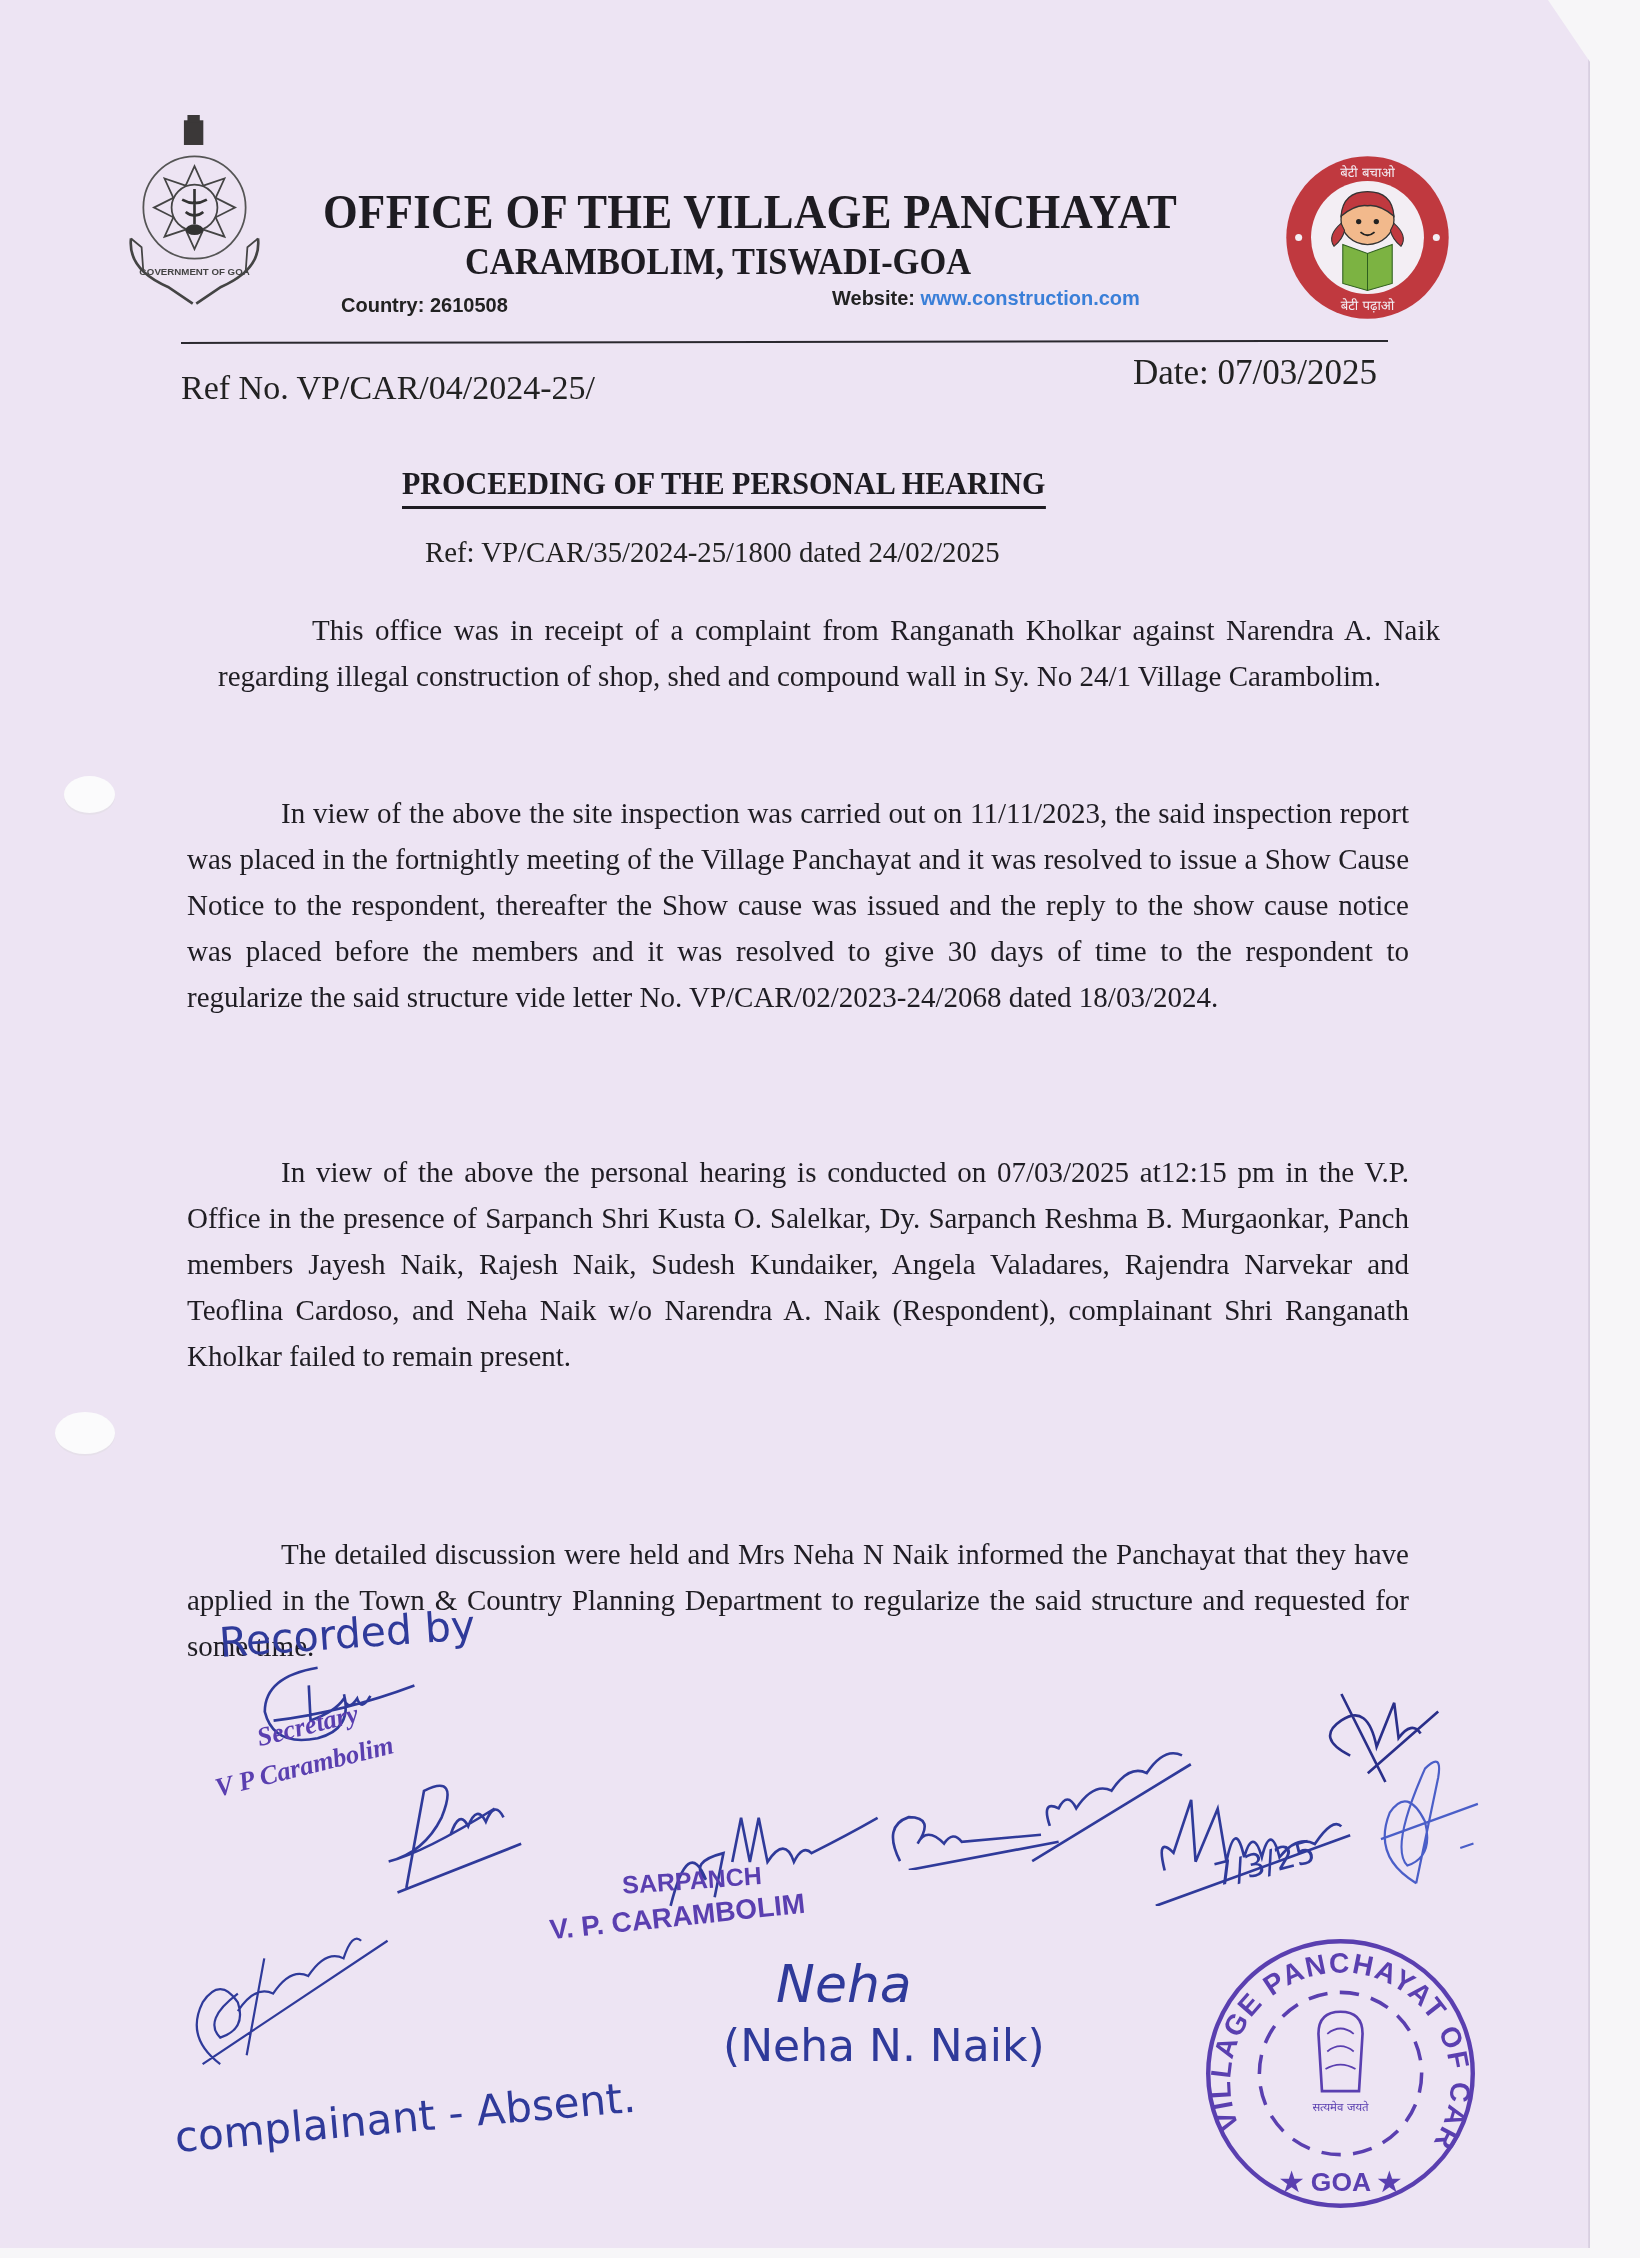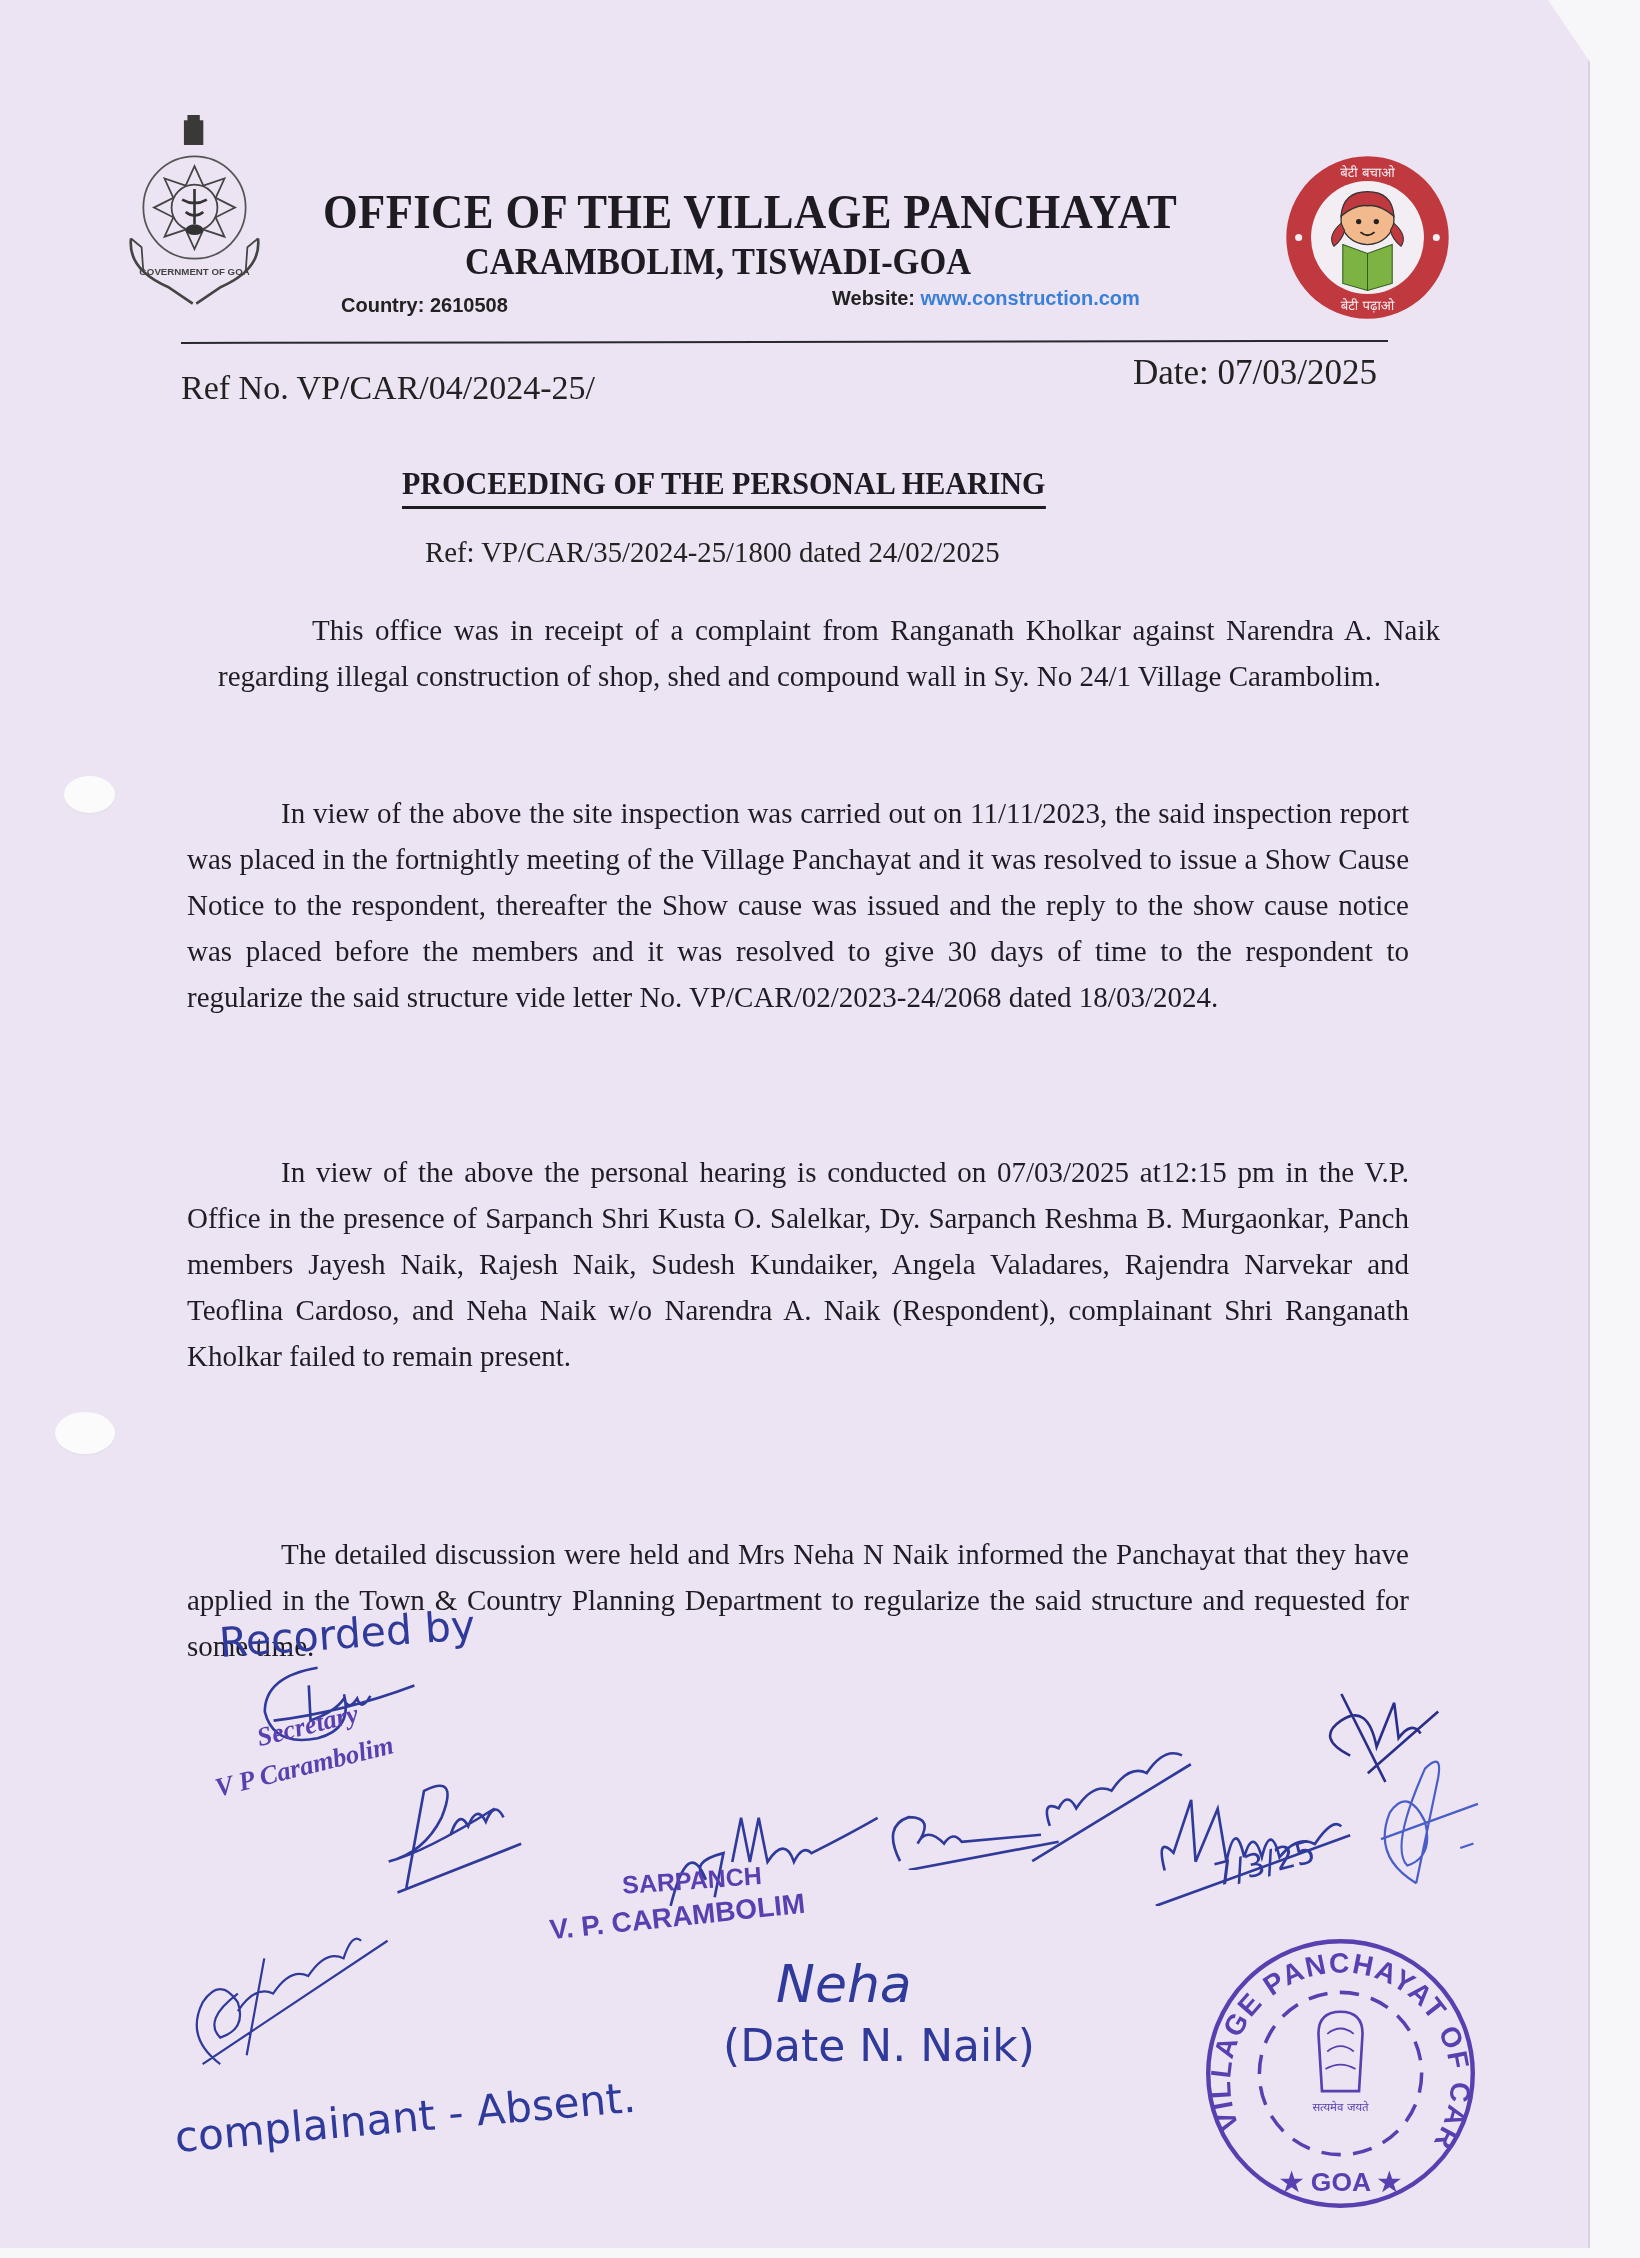--- a/index.html
+++ b/index.html
@@ -167,21 +167,21 @@
     </svg>
 </div>
 
 <div class="sig" style="left:185px;top:1923px;">
   <svg width="229" height="150" viewBox="0 0 260 170">
       <path d="M40 160 Q0 130 20 90 Q40 60 60 90 Q70 120 40 130 Q20 110 60 80 M70 150 L90 40 M60 100 Q80 70 100 80 Q120 50 140 60 Q160 30 180 40 Q190 10 200 20 M20 160 L230 20" stroke="#2f3a9a" stroke-width="2.5" fill="none"></path>
     </svg>
 </div>
 
 <div class="hand" style="left:776px;top:1954px;font-size:52px;font-style:italic;">Neha</div>
-<div class="hand" style="left:723px;top:2020px;font-size:44px;">(Date N. Naik)</div>
+<div class="hand" style="left:723px;top:2020px;font-size:44px;">(Neha N. Naik)</div>
 
 <div class="hand" style="left:175px;top:2113px;font-size:42px;transform:rotate(-5deg);transform-origin:left;">complainant - Absent.</div>
 
 <div class="abs" style="left:1195px;top:1928px;width:291px;height:291px;">
   <svg width="291" height="291" viewBox="0 0 330 330">
     <defs>
       <path id="sealArc" d="M 55 235 A 125 125 0 1 1 275 235"></path>
     </defs>
     <circle cx="165" cy="165" r="150" fill="none" stroke="#5a3fb0" stroke-width="5"></circle>
     <circle cx="165" cy="165" r="92" fill="none" stroke="#5a3fb0" stroke-width="4" stroke-dasharray="22 14"></circle>

